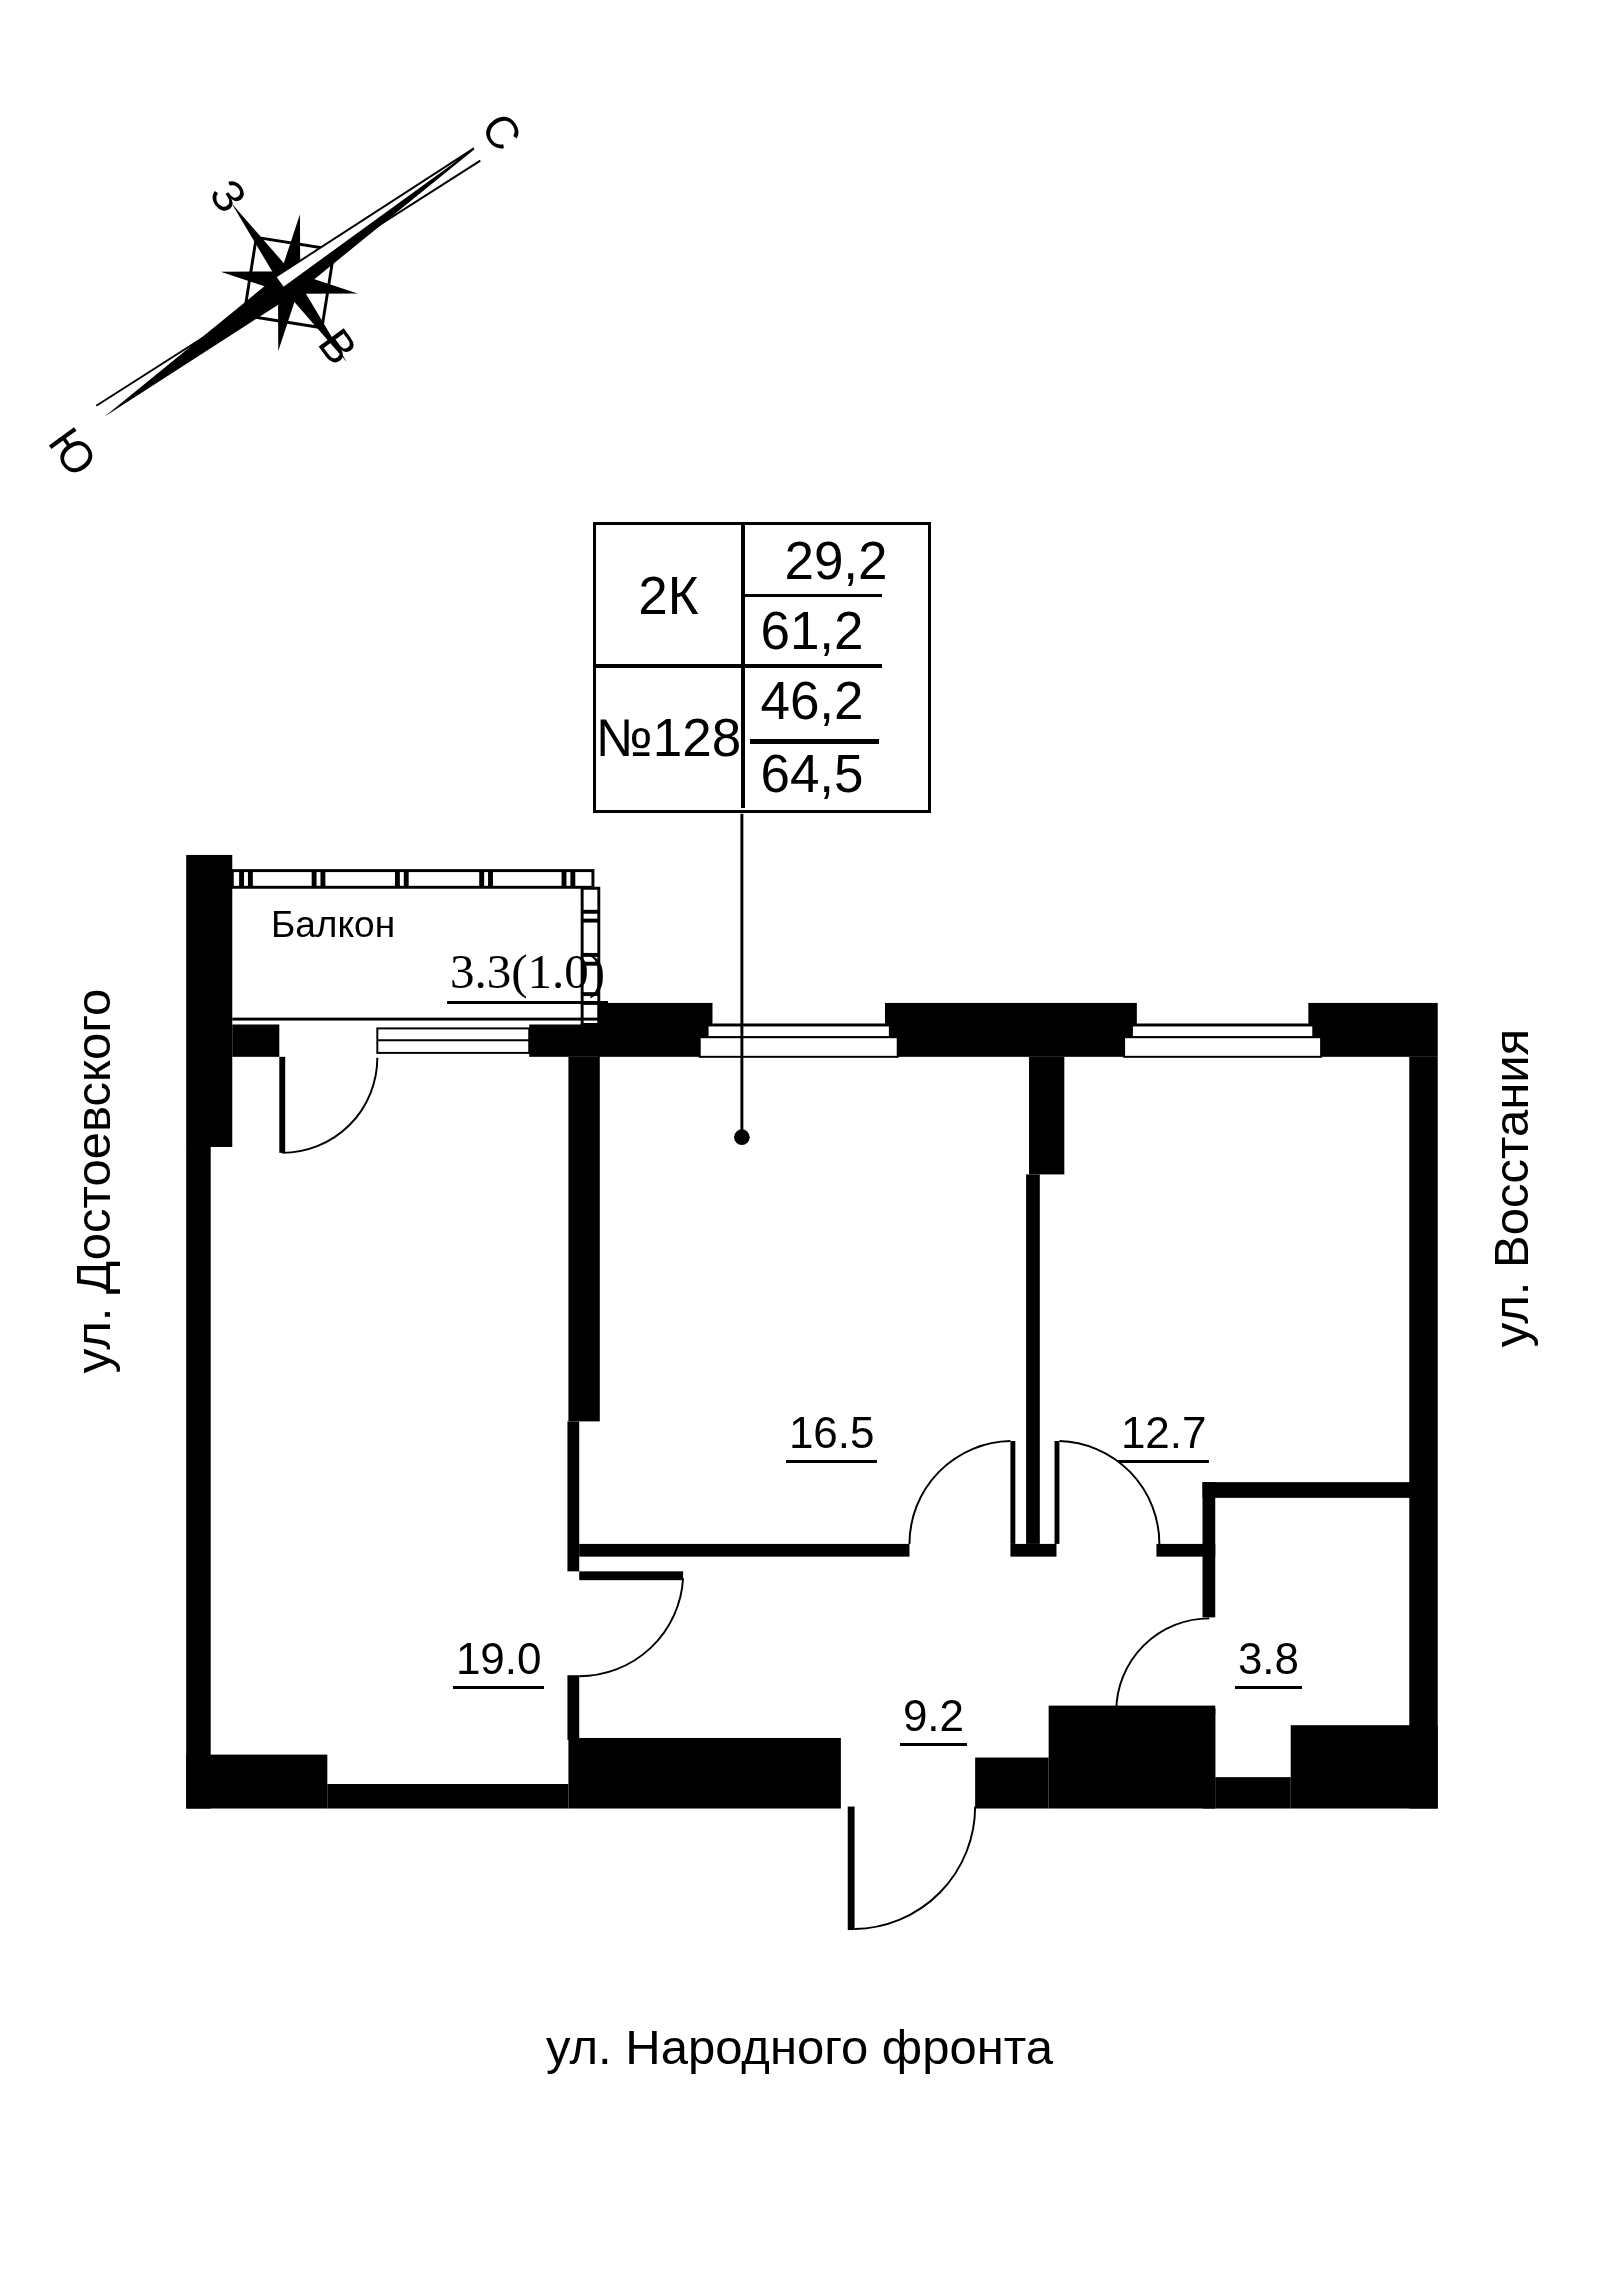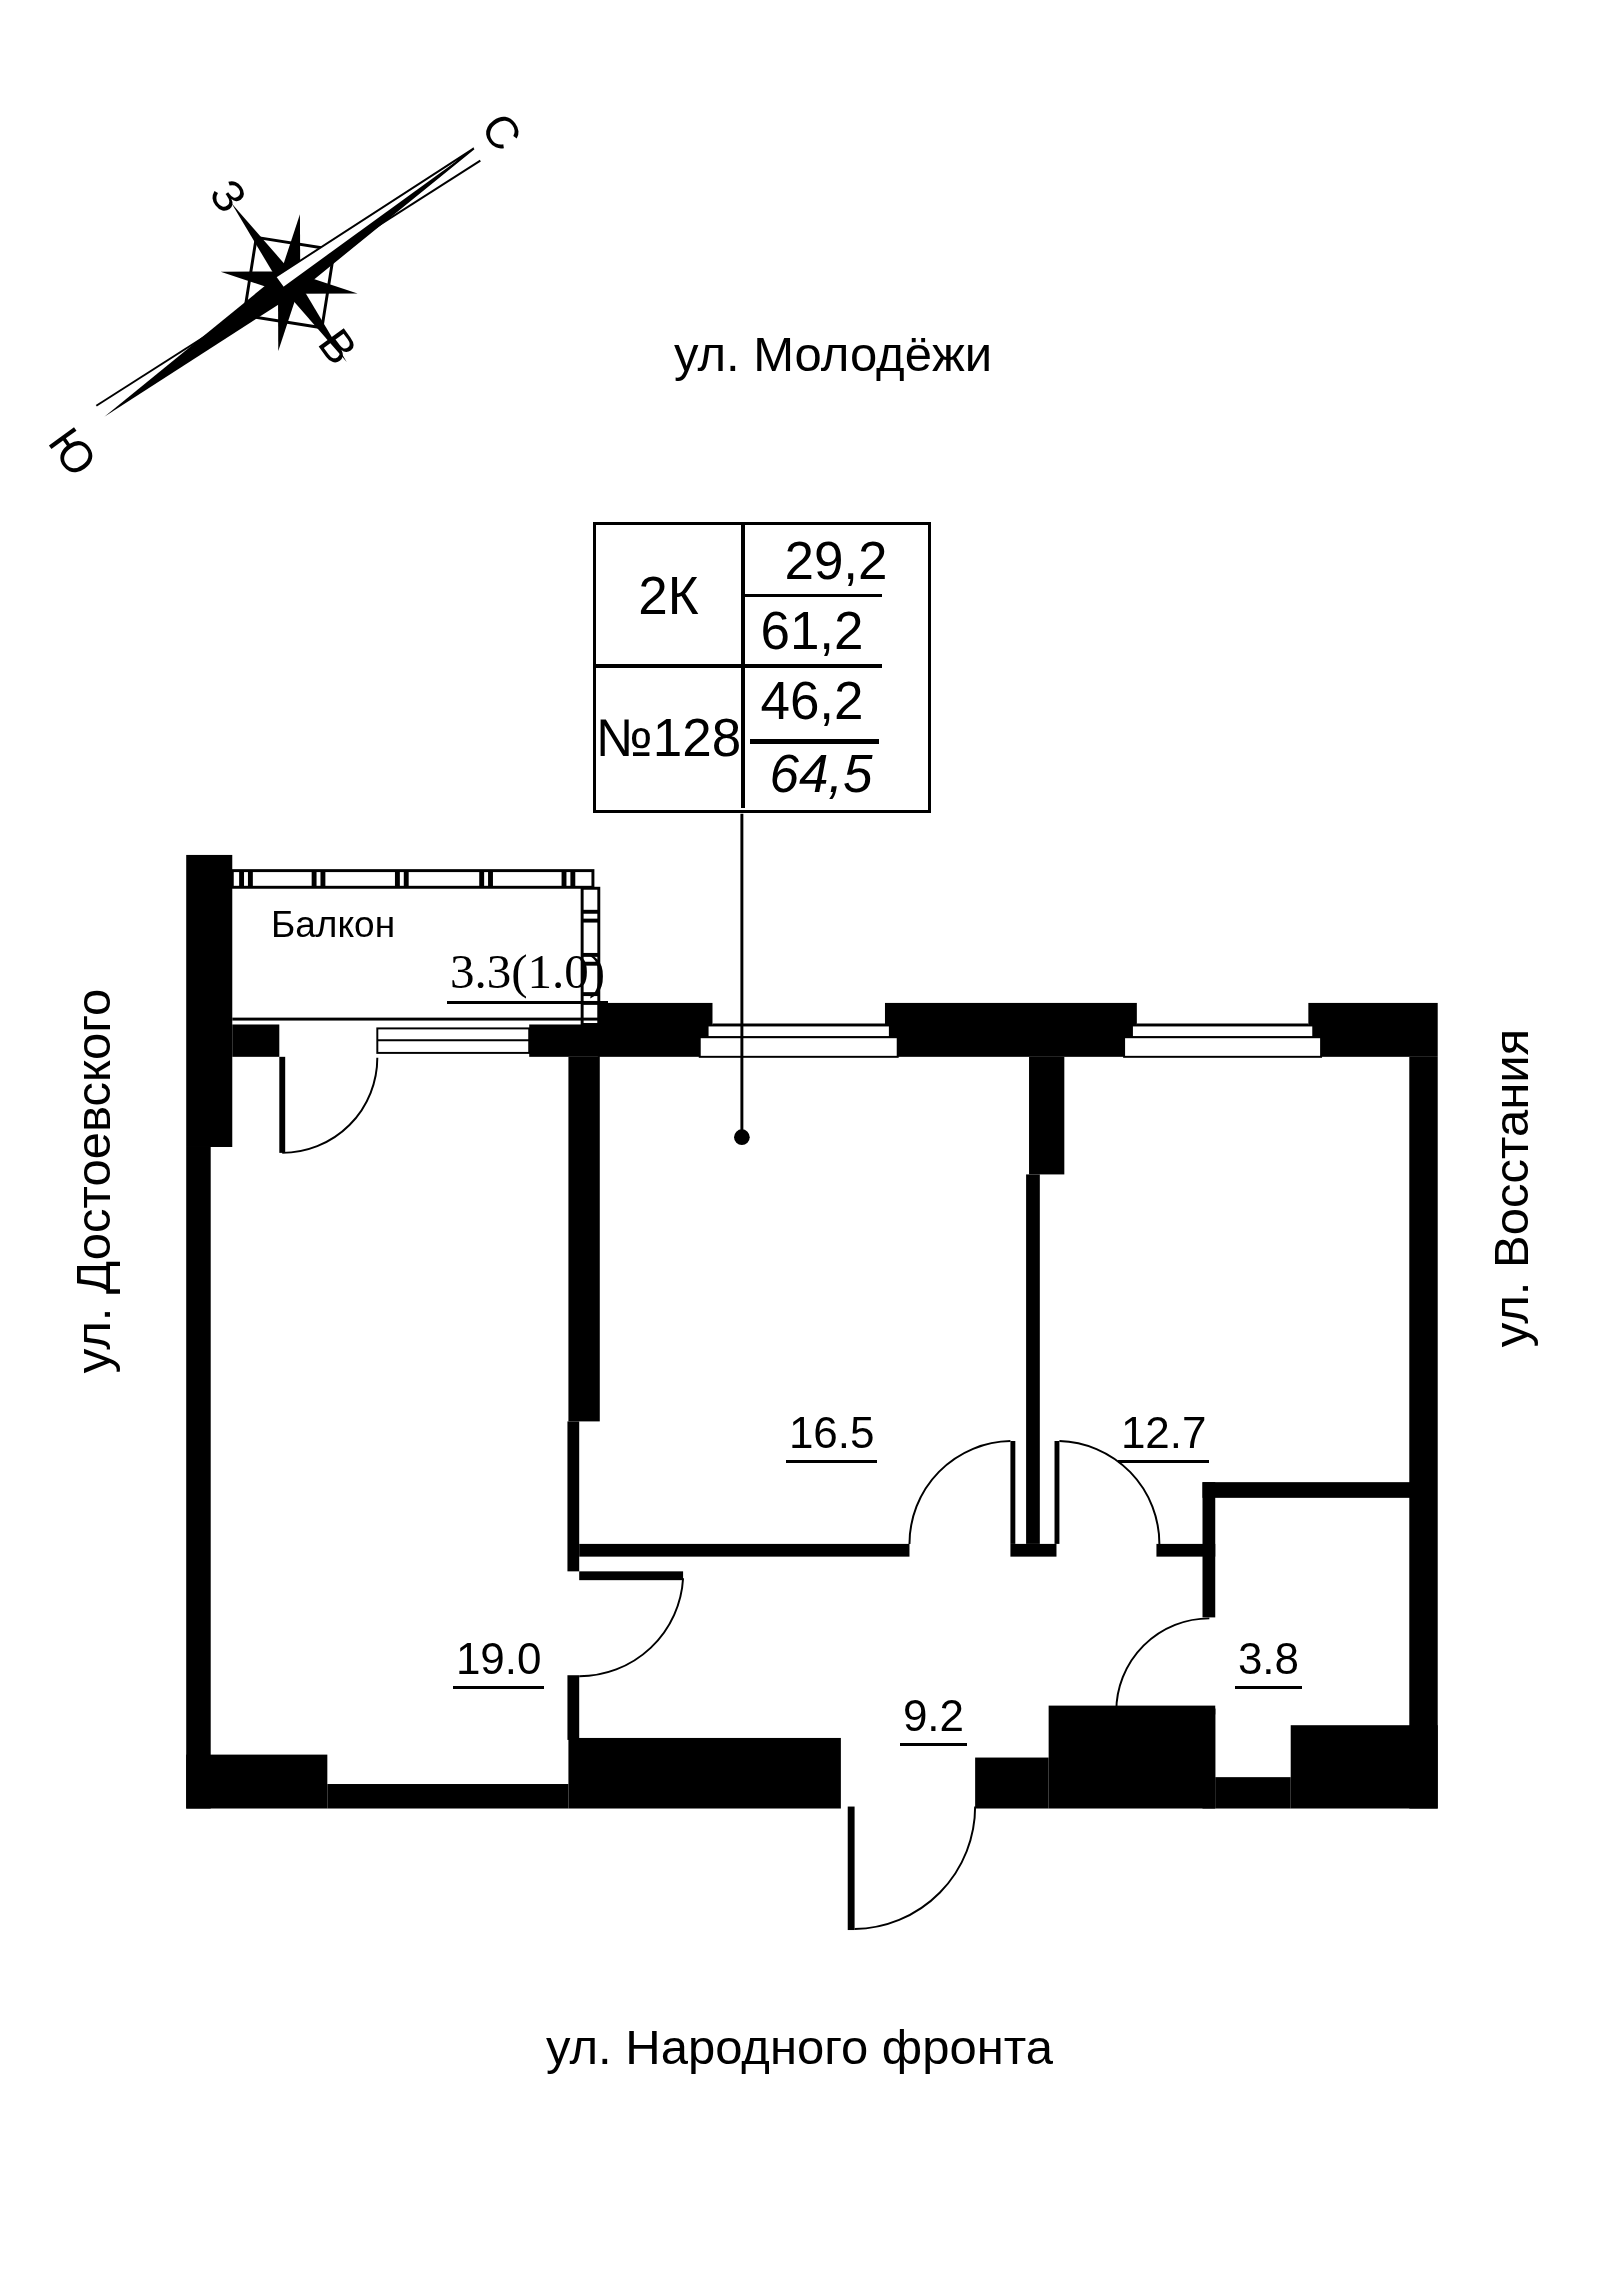--- a/index.html
+++ b/index.html
@@ -14,21 +14,21 @@
   
   #infotable{position:absolute;left:593px;top:522px;width:338px;height:291px;
              border:3.9px solid #000;box-sizing:border-box;}
   #infotable .cell{position:absolute;display:flex;align-items:center;justify-content:center;
                    font-size:53px;line-height:1;}
   #it-type {left:0;top:0;width:145px;height:141px;}
   #it-num  {left:0;top:141px;width:145px;height:142px;font-size:47px;}
   #it-v1{left:149px;top:0;width:134px;height:71px;margin-left:24px;}
   #it-v2{left:149px;top:71px;width:134px;height:69px;}
   #it-v3{left:149px;top:139px;width:134px;height:73px;}
-  #it-v4{left:158px;top:212px;width:134px;height:72px;font-style:italic;}
+  #it-v4{left:149px;top:212px;width:134px;height:72px;}
   .tline{position:absolute;background:#000;}
 </style>
 </head>
 <body>
 
 <div id="canvas">
 
   <svg width="1620" height="2293" viewBox="0 0 1653 2339">
 
     <g fill="#000000" stroke="none">
@@ -146,21 +146,20 @@
       <polygon points="0,-233 0,8 13,8" fill="#000"></polygon>
       <g font-family="Liberation Sans, sans-serif" font-size="46" text-anchor="middle" fill="#000">
         <text x="3" y="-250">С</text>
         <text x="10" y="296">Ю</text>
         <text x="-108" y="14">З</text>
         <text x="82" y="14">В</text>
       </g>
     </g>
   </svg>
 
-  <div class="street" style="left:674px;top:326px;">ул. Молодёжи</div>
   <div class="street vert" style="left:93px;top:1181px;">ул. Достоевского</div>
   <div class="street vert" style="left:1511px;top:1188px;">ул. Восстания</div>
   <div class="street" style="left:546px;top:2019px;">ул. Народного фронта</div>
 
   <div id="infotable">
     <div class="tline" style="left:145px;top:0;width:3.9px;height:283px;"></div>
     <div class="tline" style="left:0;top:139px;width:286px;height:3.9px;"></div>
     <div class="tline" style="left:149px;top:69px;width:137px;height:2.9px;"></div>
     <div class="tline" style="left:154px;top:214px;width:129px;height:4.9px;"></div>
     <div class="cell" id="it-type">2К</div>

